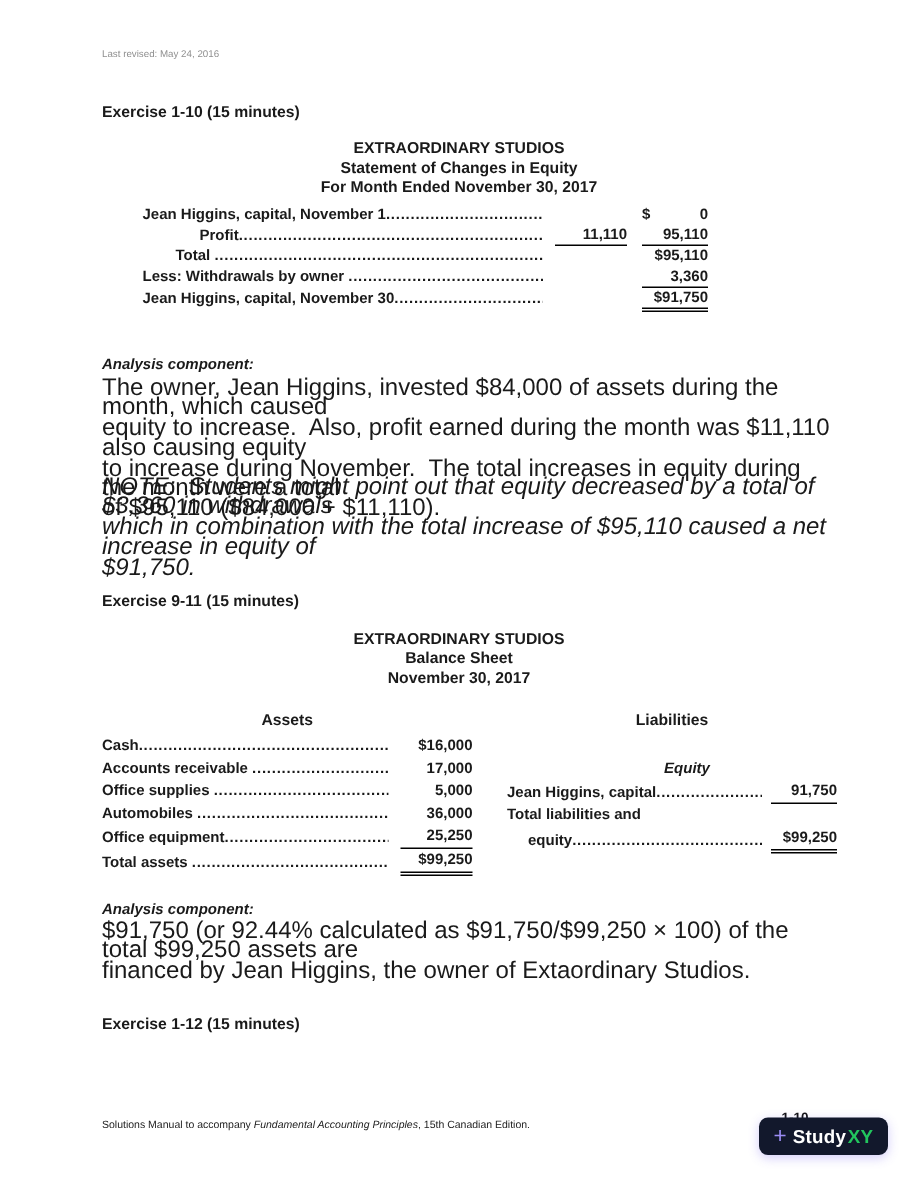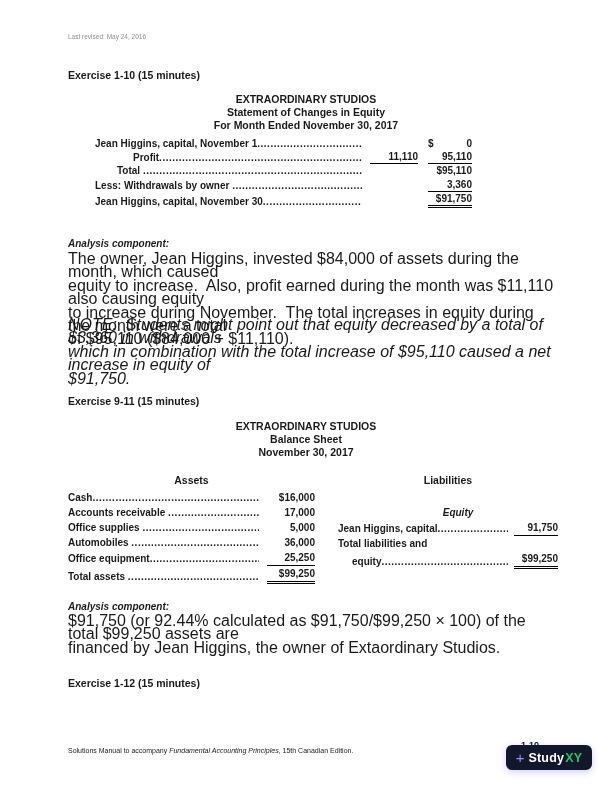--- a/index.html
+++ b/index.html
@@ -11,21 +11,21 @@
   .revised{left:68px;top:33px;font-size:6.5px;color:#8f8f8f;font-weight:400;}
   .ex-head{left:68px;font-size:10.5px;font-weight:bold;}
   .center-title{left:0;width:612px;text-align:center;font-weight:bold;font-size:10.5px;line-height:13px;}
   .para{left:68px;width:486px;font-size:16px;font-weight:normal;line-height:13.4px;white-space:pre-wrap;}
   .ital{font-style:italic;}
   .sec-head{left:68px;font-size:10px;font-weight:bold;font-style:italic;}
 
   
   .fin-table{font-size:10px;font-weight:bold;line-height:13.2px;}
   .bs-table{font-size:10px;font-weight:bold;line-height:15px;}
-  .frow{display:flex;align-items:flex-end;}
+  .frow{display:flex;align-items:center;}
   .flabel{white-space:pre;}
   .ind1{padding-left:22px;}
   .ind2{padding-left:38px;}
   .ind3{padding-left:14px;}
   .leader{flex:1;overflow:hidden;white-space:nowrap;letter-spacing:0.5px;}
   .leader::after{content:"..........................................................................................................................................................";}
   .spacer{flex:1;}
   .amt{white-space:pre;text-align:right;}
   .c1{width:48px;margin-left:8px;flex:none;}
   .c2{width:44px;margin-left:10px;flex:none;}

